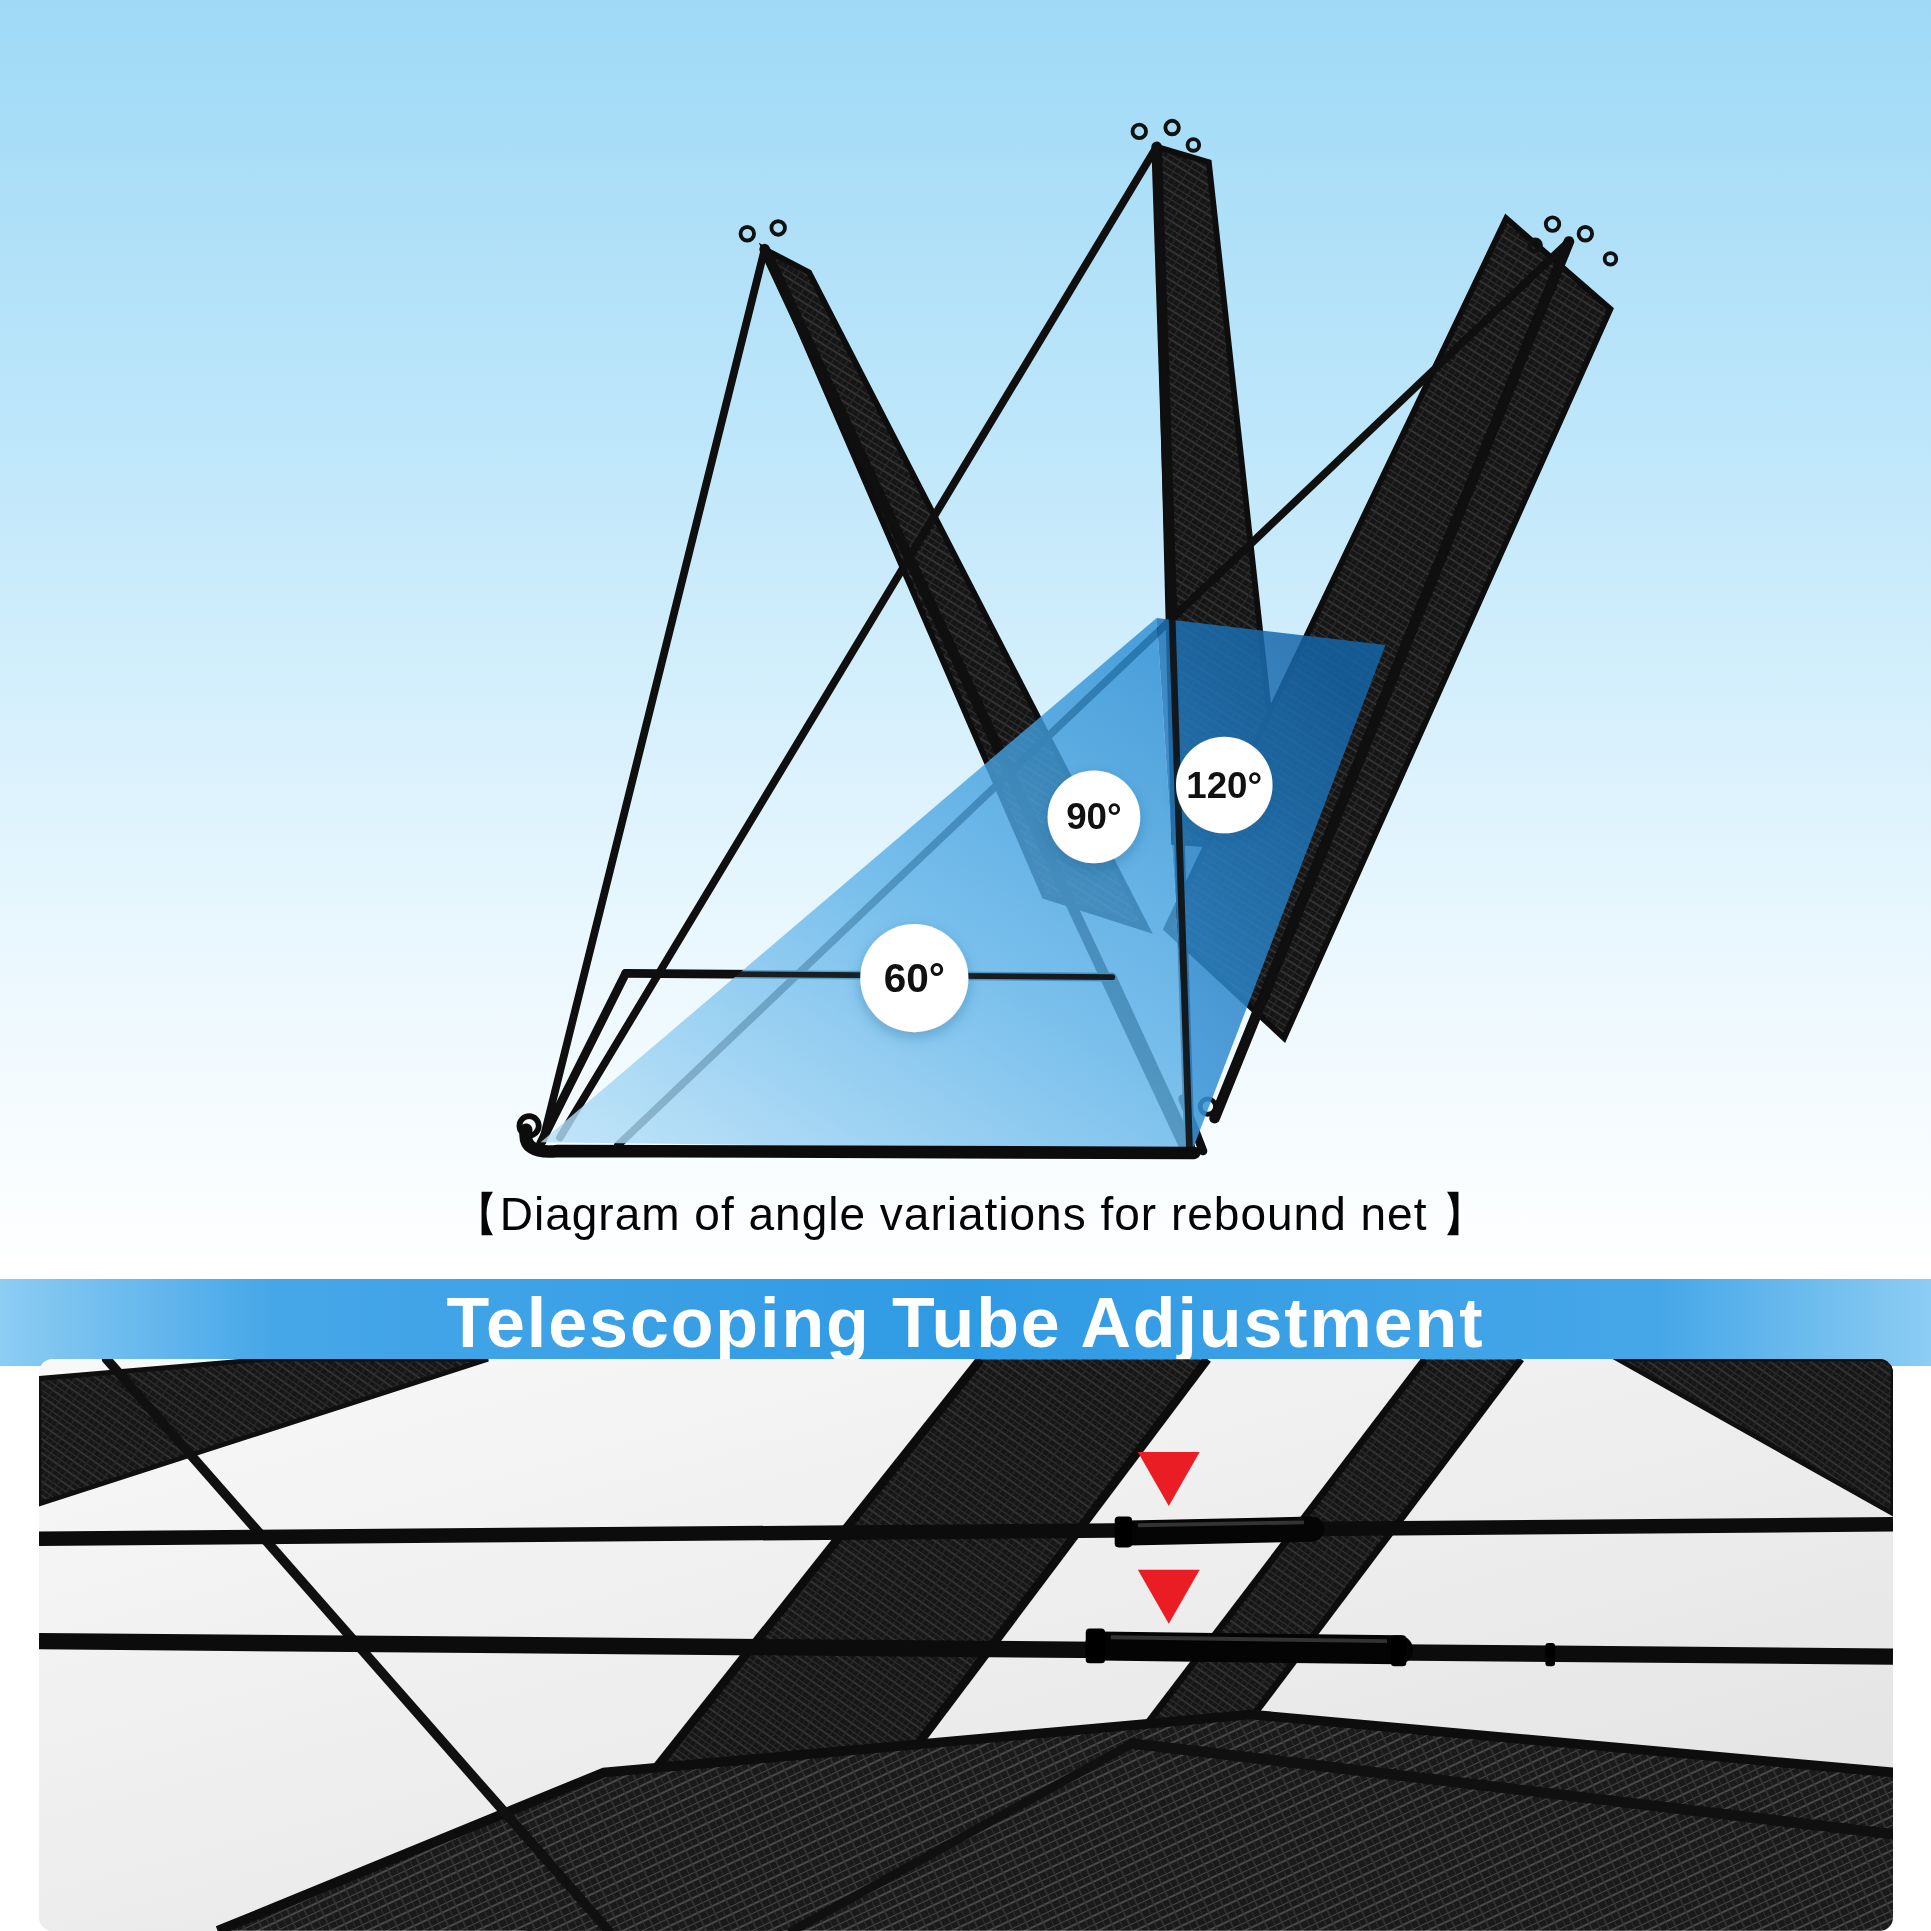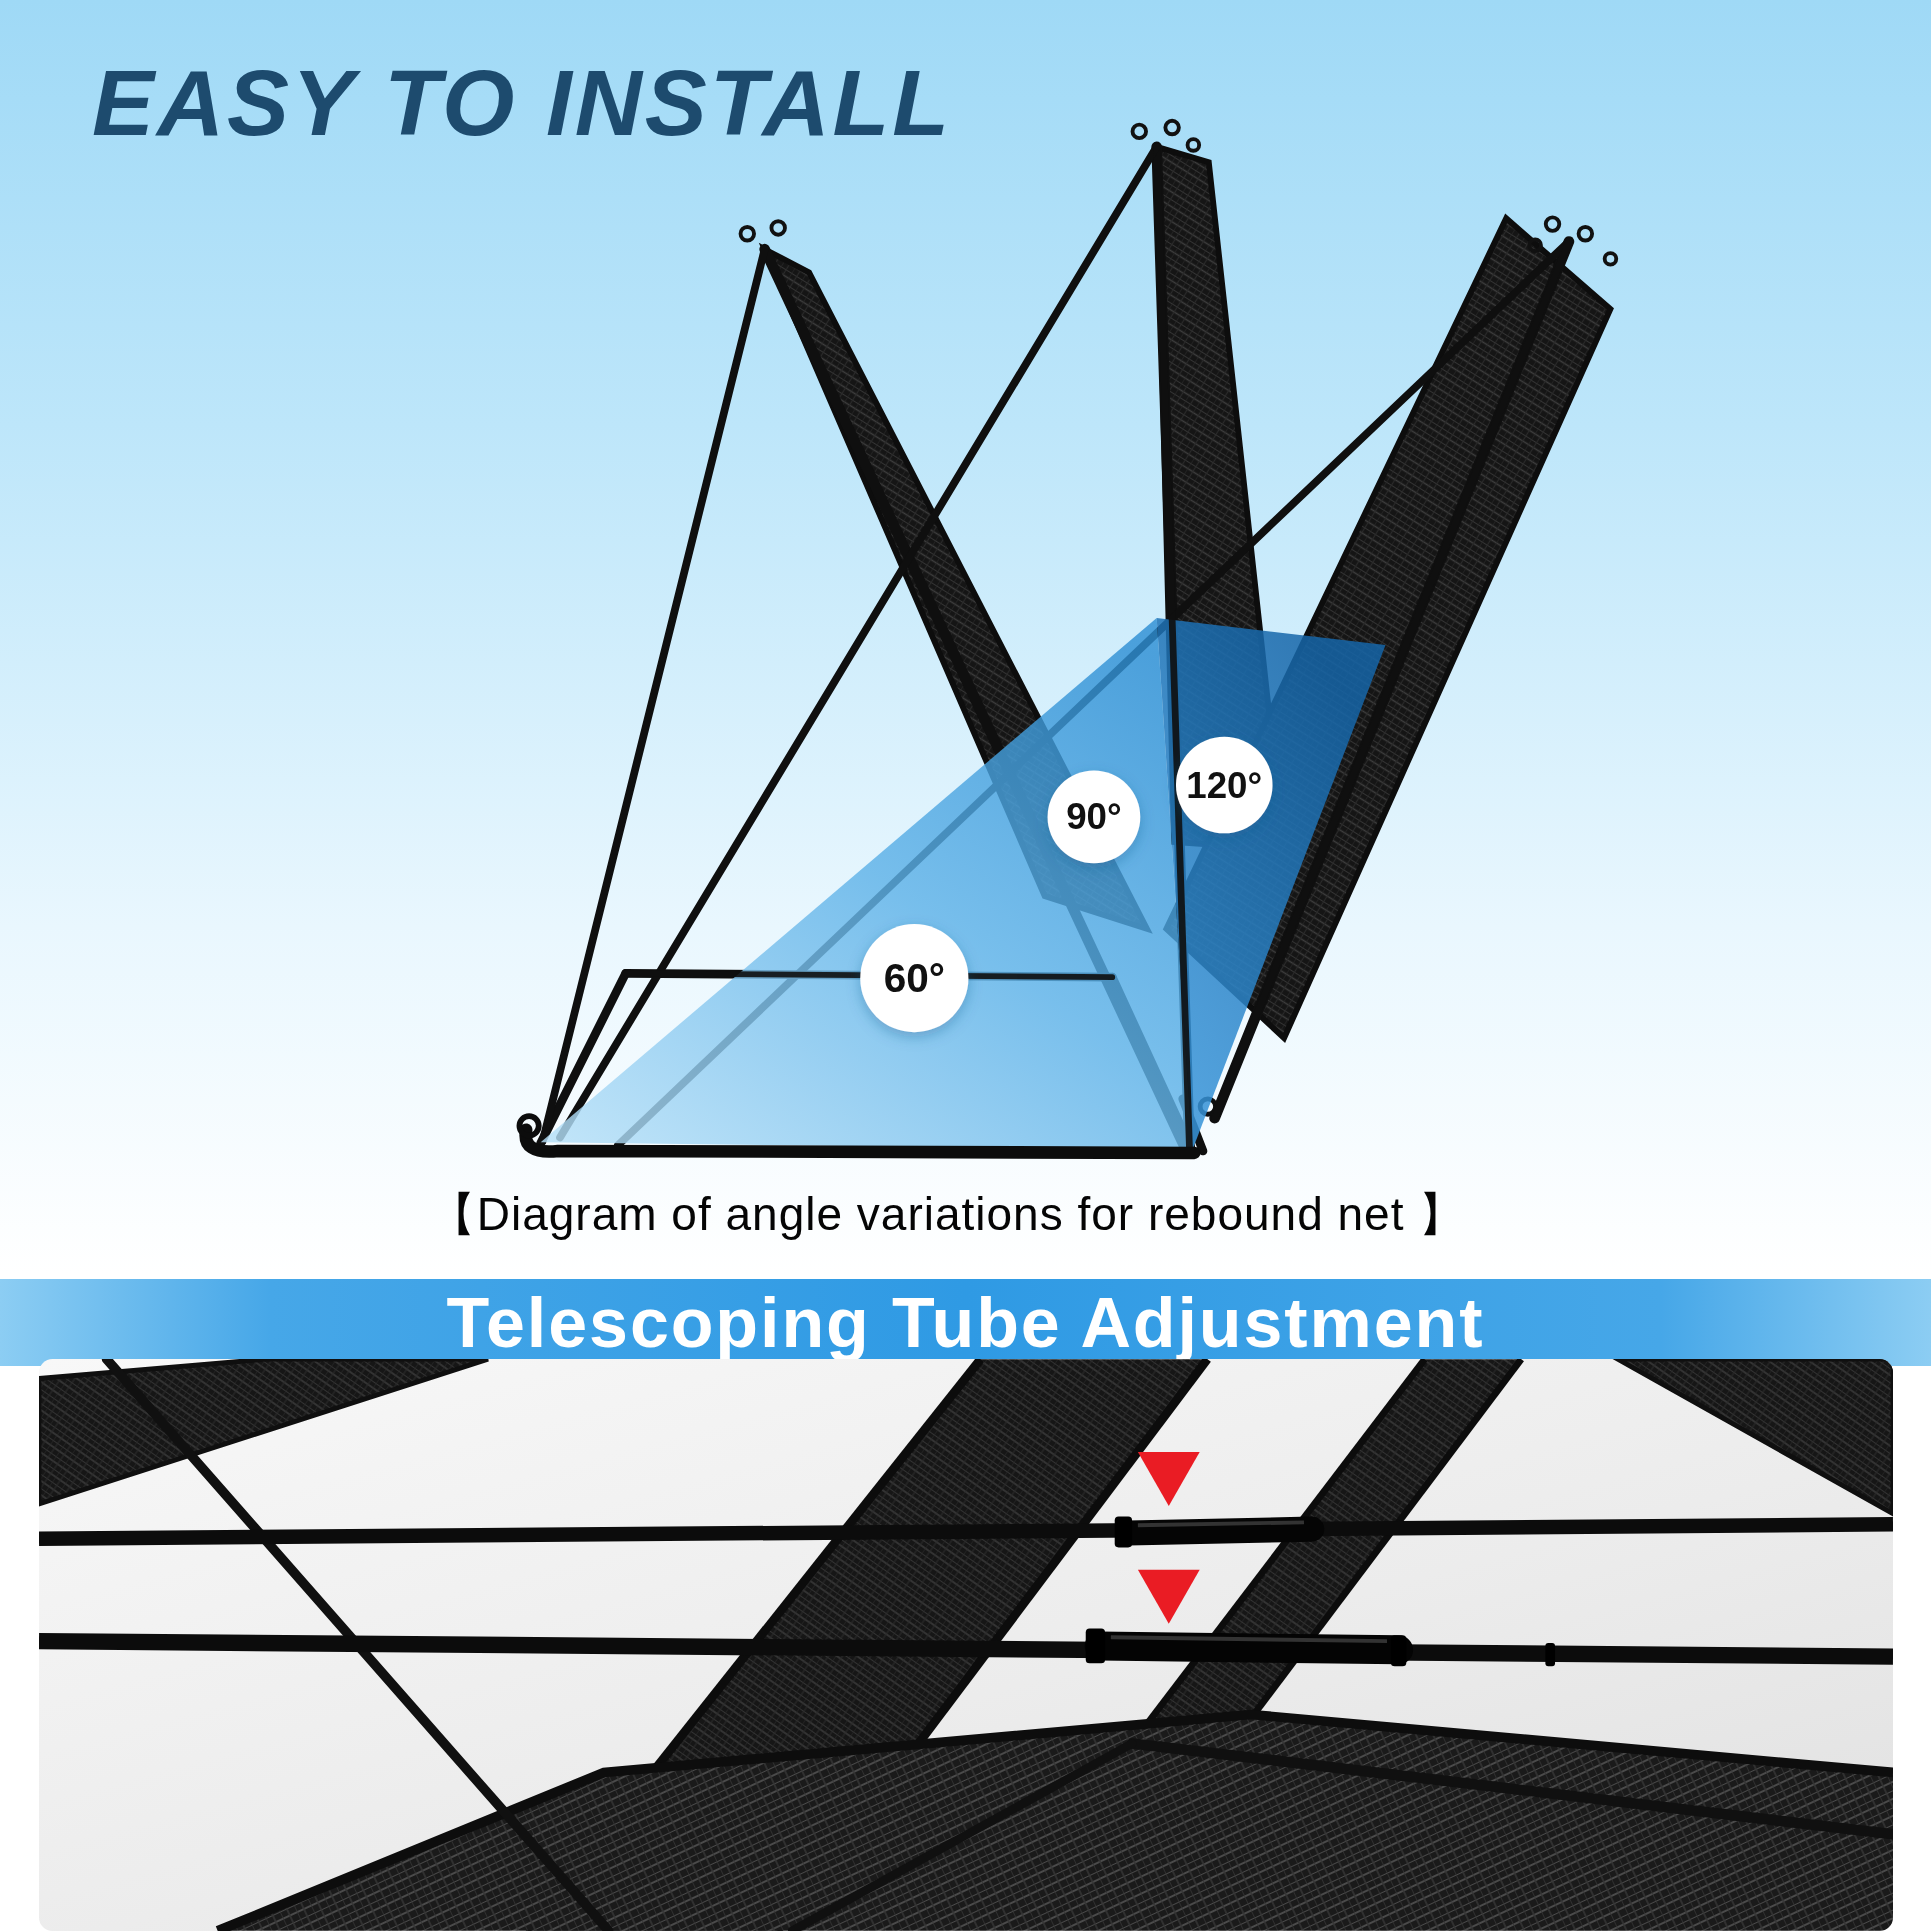--- a/index.html
+++ b/index.html
@@ -9,21 +9,21 @@
     background:linear-gradient(180deg,#9fd9f6 0%,#bde6fa 22%,#e9f7fe 48%,#ffffff 66%,#ffffff 100%);
   }
   .headline{
     position:absolute;left:92px;top:50px;margin:0;
     font-size:93px;font-weight:bold;font-style:italic;letter-spacing:2.9px;
     color:#1d4b6e;
   }
   .diagram-svg{position:absolute;left:0;top:0;}
   .caption{
     position:absolute;left:0;top:1184px;width:1895px;text-align:center;
-    font-size:46px;color:#050505;letter-spacing:1px;
+    font-size:46px;color:#050505;letter-spacing:1px;padding-left:23px;
   }
   .banner{
     position:absolute;left:0;top:1267px;width:1931px;height:87px;
     display:flex;align-items:center;justify-content:center;
     background:linear-gradient(90deg,#8ccdf3 0%,#46a7e8 14%,#2f9ae4 50%,#46a7e8 86%,#8ccdf3 100%);
     margin-top:12px;
   }
   .banner span{
     color:#ffffff;font-size:70px;font-weight:bold;letter-spacing:1.9px;
   }
@@ -31,21 +31,20 @@
     position:absolute;left:39px;top:1359px;width:1854px;height:572px;
     border-radius:13.5px;overflow:hidden;
     background:linear-gradient(165deg,#f8f8f8 0%,#ececec 55%,#e0e0e0 100%);
   }
 </style>
 </head>
 <body>
 
 <div class="stage">
 
-  <h1 class="headline">EASY TO INSTALL</h1>
 
   <svg class="diagram-svg" width="1931" height="1265" viewBox="0 0 2000 1310">
     <defs>
       <pattern id="meshT" width="13" height="13" patternUnits="userSpaceOnUse" patternTransform="rotate(32)">
         <rect width="13" height="13" fill="#151515"></rect>
         <path d="M0,0 H13 M0,6.5 H13" stroke="#3e3e3e" stroke-width="1.7"></path>
         <path d="M0,0 V13 M6.5,0 V13" stroke="#2a2a2a" stroke-width="1.2"></path>
       </pattern>
       <linearGradient id="gradW1" x1="0%" y1="100%" x2="85%" y2="0%">
         <stop offset="0%" stop-color="#b8e1f8"></stop>

